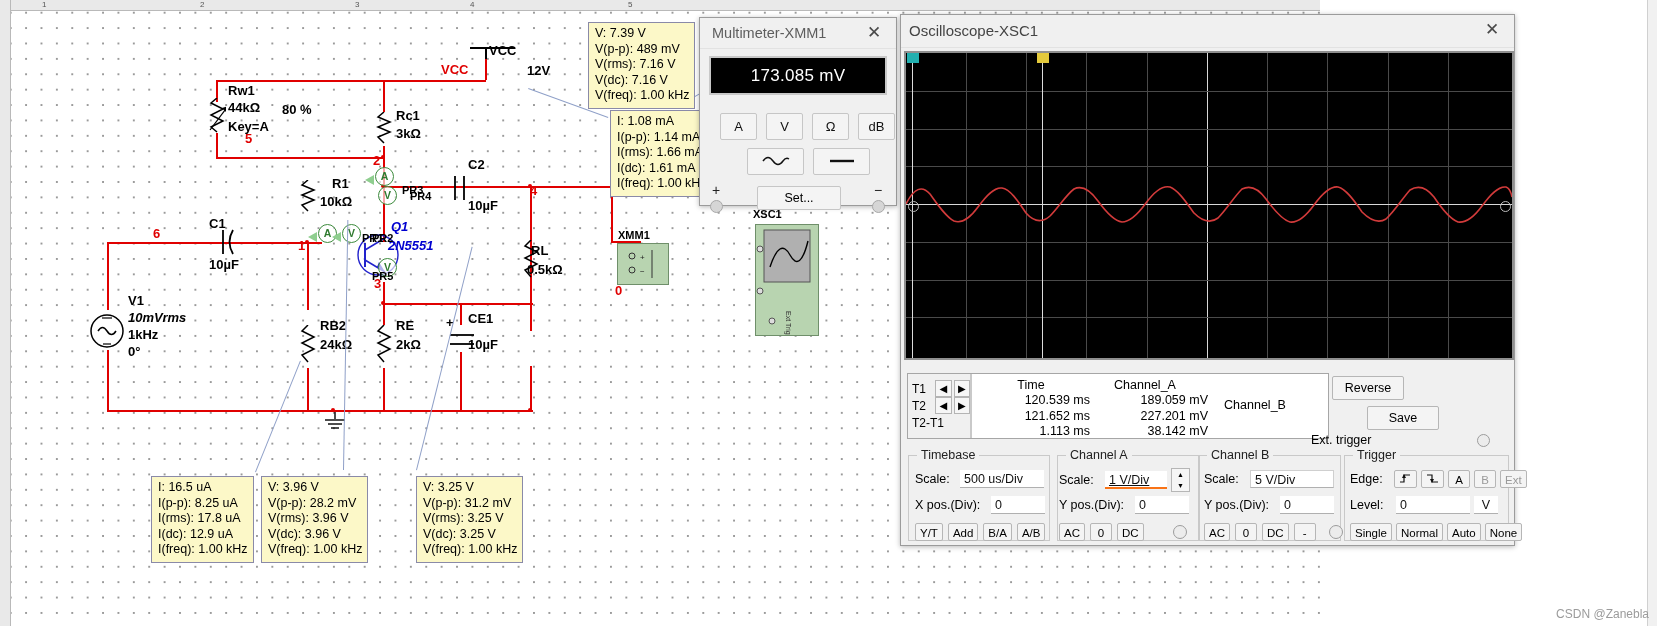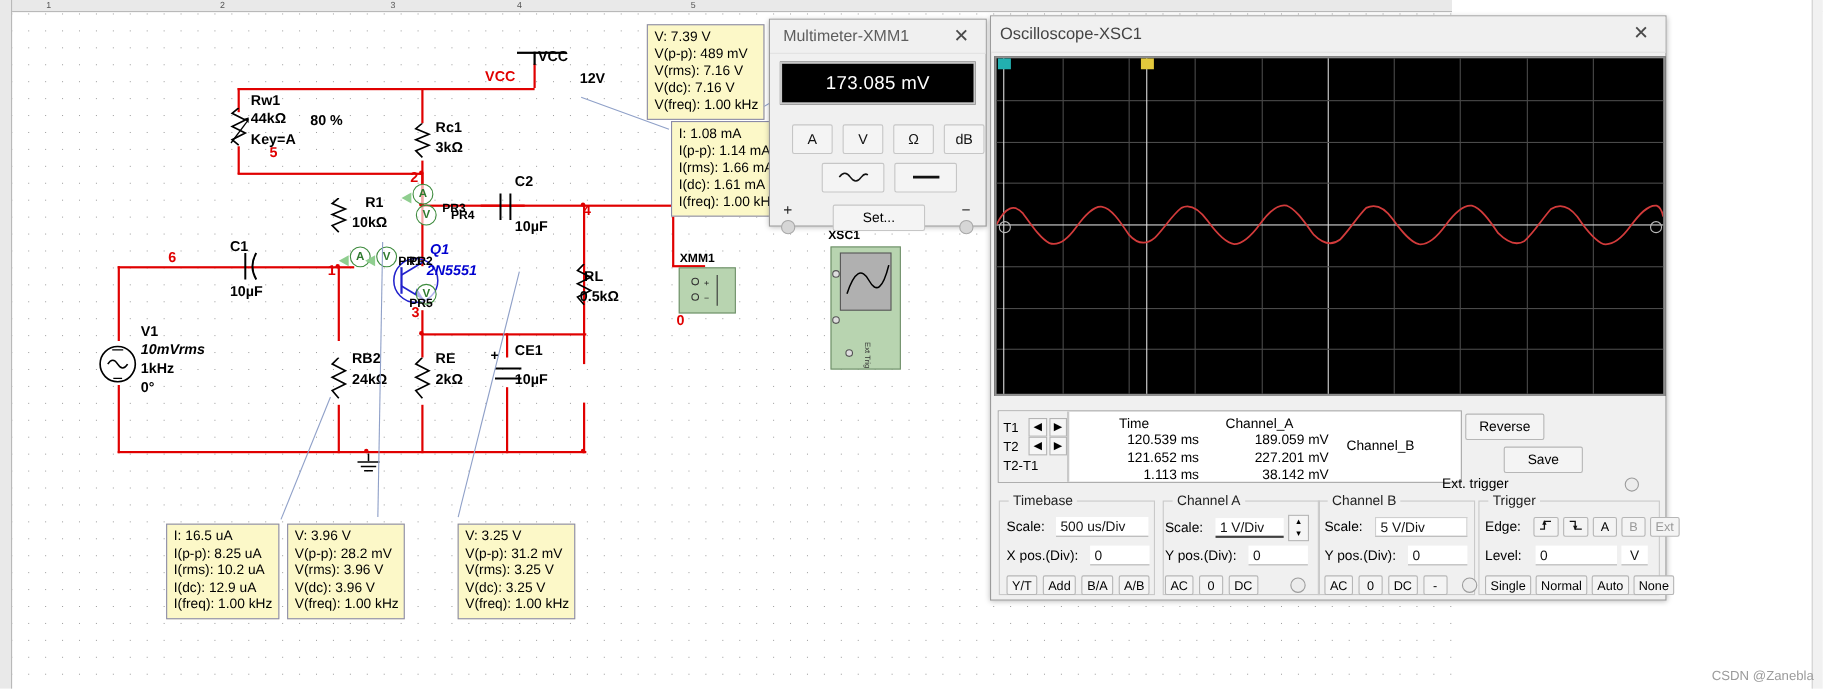--- a/index.html
+++ b/index.html
@@ -134,21 +134,21 @@
   #ext-trig-dot{position:absolute;left:576px;top:419px;width:11px;height:11px;border-radius:50%;background:#ececec;border:1px solid #9c9c9c;}
   
   .grp{position:absolute;border:1px solid #c9c9c9;}
   .grp-title{position:absolute;top:-8px;left:8px;background:#f0f0f0;padding:0 4px;font-size:12.5px;color:#222;}
   .fldrow{position:absolute;display:flex;align-items:center;font-size:12.5px;}
   .tbox{
     background:#fff;border:none;border-bottom:1px solid #b0b0b0;height:18px;line-height:18px;
     font-size:12.5px;padding:0 4px;color:#111;box-sizing:border-box;
   }
   .tbox.flat{border:1px solid #cfcfcf;border-bottom:1px solid #b0b0b0;}
-  .tbox.focus{border-bottom:2px solid #404040;}
+  .tbox.focus{border-bottom:2px solid #f97316;text-decoration:underline;}
   .minibtn{
     height:18px;min-width:22px;background:#f4f4f4;border:1px solid #b6b6b6;border-radius:2px;
     font-size:11.5px;line-height:18px;text-align:center;padding:0 4px;box-sizing:border-box;
   }
   .spin{width:17px;height:22px;border:1px solid #b6b6b6;background:#f6f6f6;display:flex;flex-direction:column;}
   .spin div{flex:1;display:flex;align-items:center;justify-content:center;font-size:7px;line-height:1;}
   .radio-dot{width:12px;height:12px;border-radius:50%;background:#ececec;border:1px solid #9c9c9c;}
   .resize-grip{position:absolute;right:6px;bottom:4px;width:22px;height:2px;background:#bdbdbd;}
   
   #watermark{
@@ -395,21 +395,21 @@
     <span class="tip-line">I: 1.08 mA</span>
     <span class="tip-line">I(p-p): 1.14 mA</span>
     <span class="tip-line">I(rms): 1.66 mA</span>
     <span class="tip-line">I(dc): 1.61 mA</span>
     <span class="tip-line">I(freq): 1.00 kHz</span>
   </div>
 
   <div class="tip" style="left:151px;top:476px;">
     <span class="tip-line">I: 16.5 uA</span>
     <span class="tip-line">I(p-p): 8.25 uA</span>
-    <span class="tip-line">I(rms): 10.2 uA</span>
+    <span class="tip-line">I(rms): 17.8 uA</span>
     <span class="tip-line">I(dc): 12.9 uA</span>
     <span class="tip-line">I(freq): 1.00 kHz</span>
   </div>
 
   <div class="tip" style="left:261px;top:476px;">
     <span class="tip-line">V: 3.96 V</span>
     <span class="tip-line">V(p-p): 28.2 mV</span>
     <span class="tip-line">V(rms): 3.96 V</span>
     <span class="tip-line">V(dc): 3.96 V</span>
     <span class="tip-line">V(freq): 1.00 kHz</span>

